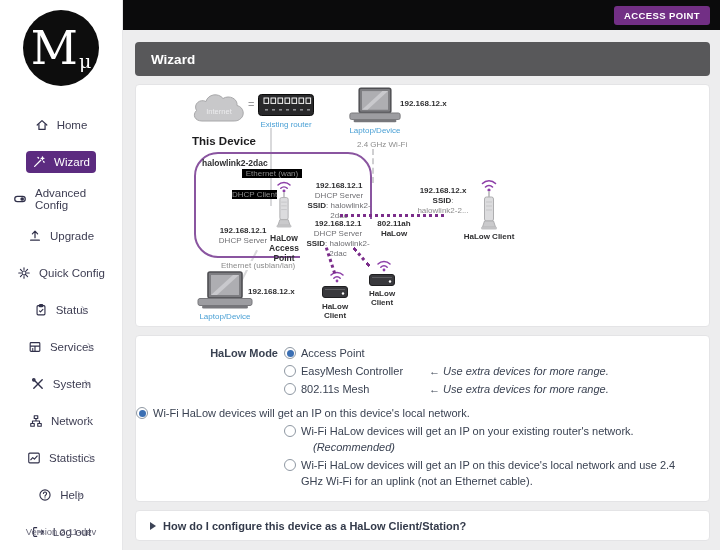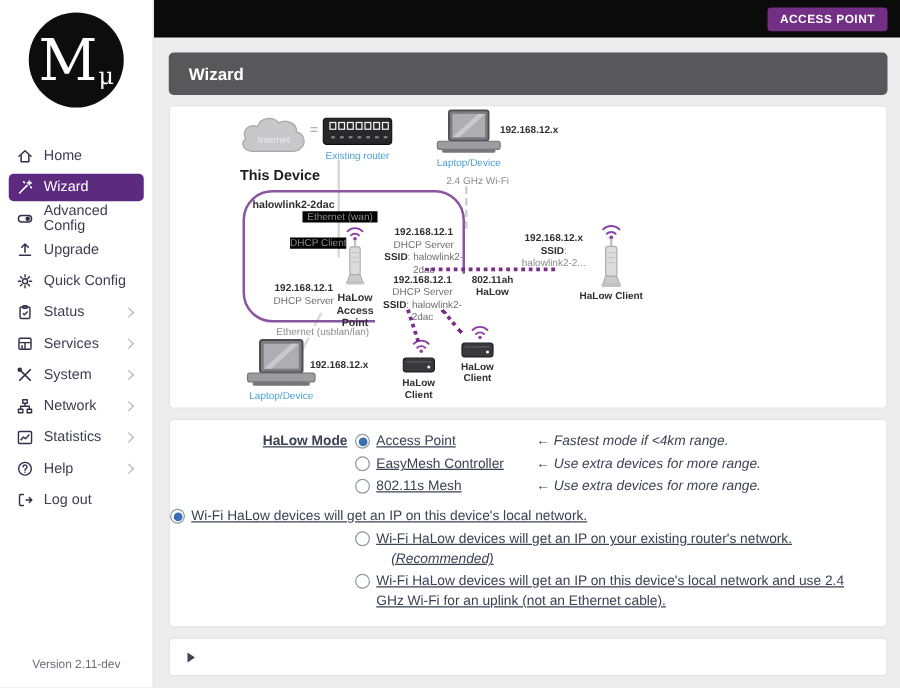--- a/index.html
+++ b/index.html
@@ -13,21 +13,21 @@
   .badge { background:#722f85; color:#fff; font-size:9.5px; font-weight:bold; letter-spacing:.4px;
            padding:4px 10px; border-radius:3px; cursor:pointer; }
 
   
   .sidebar { position:absolute; left:0; top:0; width:123px; height:550px; background:#fff;
              border-right:1px solid #e6e6e8; z-index:3; }
   .logo { width:76px; height:76px; border-radius:50%; background:#0d0d0d; margin:10px auto 0;
           display:flex; align-items:center; justify-content:center; }
   .logo .m  { font-family:"DejaVu Serif","Liberation Serif",serif; font-size:46px; color:#fff; line-height:1; }
   .logo .mu { font-family:"DejaVu Serif","Liberation Serif",serif; font-size:19px; color:#fff; margin:26px 0 0 1px; }
-  .nav { position:absolute; top:114px; left:0; right:0; display:flex; flex-direction:column; gap:3px; }
+  .nav { position:absolute; top:114px; left:0; right:0; display:flex; flex-direction:column; gap:15px;align-items:center; }
   .nav-item { display:flex; align-items:center; height:22px; margin:0 7px; padding:0 6px;
               border-radius:4px; font-size:11.5px; color:#3d3d52; cursor:pointer; position:relative; }
   .nav-item svg { width:14px; height:14px; margin-right:8px; flex:none; color:#30304a; }
   .nav-item.active { background:#5c2b80; color:#fff; }
   .nav-item.active svg { color:#fff; }
   .chev { position:absolute; right:9px; width:6px; height:6px; border-right:1.5px solid #b7b7c2;
           border-top:1.5px solid #b7b7c2; transform:rotate(45deg); }
   .version { position:absolute; bottom:13px; width:100%; text-align:center; font-size:9.5px; color:#6b6b7c; }
 
   
@@ -47,21 +47,21 @@
   .devbox { left:58px; top:67px; width:178px; height:106px; border:2px solid #8a55a0; border-radius:24px; z-index:1; }
   .gline-v { left:134px; top:43px; width:2px; height:78px; background:#d9d9db; }
   .gdash-v { left:236px; top:64px; width:0; height:34px; border-left:2px dashed #cfcfd1; }
   .gline-sl { left:111px; top:163px; width:2px; height:40px; background:#d9d9db; transform:rotate(27deg); }
   .pdot-h { left:204px; top:129px; width:104px; height:0; border-top:3px dotted #7b2d8a; z-index:2; }
   .pdot-a { left:193px; top:162px; width:0; height:27px; border-left:3px dotted #7b2d8a; transform:rotate(-18deg); z-index:2; }
   .pdot-b { left:224px; top:160px; width:0; height:24px; border-left:3px dotted #7b2d8a; transform:rotate(-40deg); z-index:2; }
   .z2 { z-index:2; }
 
   
-  .form-card { padding:9px 12px 10px 0; font-size:11px; color:#3a4252;text-decoration:underline; }
+  .form-card { padding:9px 12px 10px 0; font-size:11px; color:#3a4252; }
   .frow { display:flex; align-items:flex-start; position:relative; line-height:16px; margin-bottom:2px; }
   .flabel { width:148px; flex:none; text-align:right; font-weight:bold; padding-right:6px; }
   .opt { display:flex; align-items:flex-start; cursor:pointer; }
   .radio { width:12px; height:12px; border:1px solid #8f98a3; border-radius:50%; background:#fff;
            flex:none; margin:2px 5px 0 0; position:relative; }
   .radio.checked::after { content:""; position:absolute; inset:1.5px; border-radius:50%; background:#3b6fb3; }
   .opt-text { max-width:402px; }
   .hint { position:absolute; left:293px; font-style:italic; white-space:nowrap; }
   .rec { font-style:italic; margin-left:12px; }
   .sect-gap { height:6px; }
@@ -338,21 +338,20 @@
       <div class="abs ctr b" style="left:221px;top:204px;width:50px">HaLow Client</div>
     </div>
 
     <div class="card form-card">
       <div class="frow">
         <div class="flabel">HaLow Mode</div>
         <div class="opt">
           <span class="radio checked"></span>
           <span class="opt-text">Access Point</span>
         </div>
-        <span class="hint">← Fastest mode if &lt;4km range.</span>
       </div>
       <div class="frow">
         <div class="flabel"></div>
         <div class="opt">
           <span class="radio"></span>
           <span class="opt-text">EasyMesh Controller</span>
         </div>
         <span class="hint">← Use extra devices for more range.</span>
       </div>
       <div class="frow">
@@ -383,16 +382,17 @@
         <div class="flabel"></div>
         <div class="opt">
           <span class="radio"></span>
           <span class="opt-text">Wi-Fi HaLow devices will get an IP on this device's local network and use 2.4 GHz Wi-Fi for an uplink (not an Ethernet cable).</span>
         </div>
       </div>
     </div>
 
     <div class="card details-card">
       <span class="tri"></span>
+      <span class="q">How do I configure this device as a HaLow Client/Station?</span>
     </div>
 
   </div>
 </div>
 
 </body></html>

